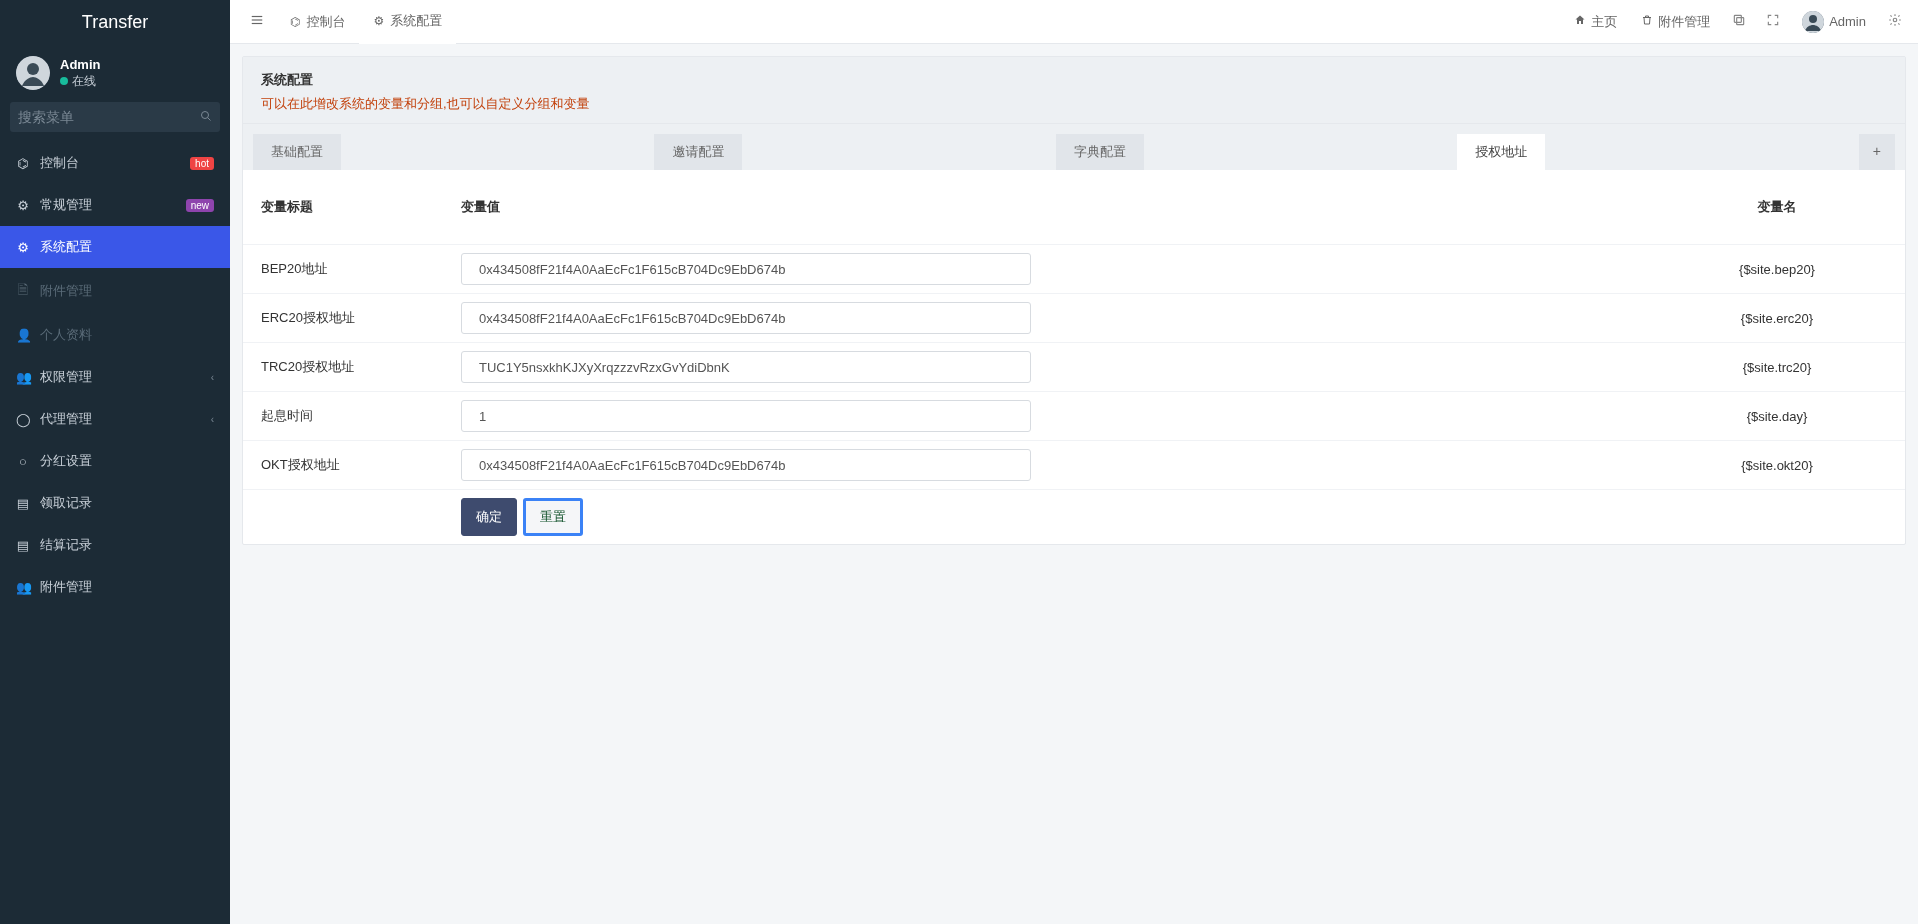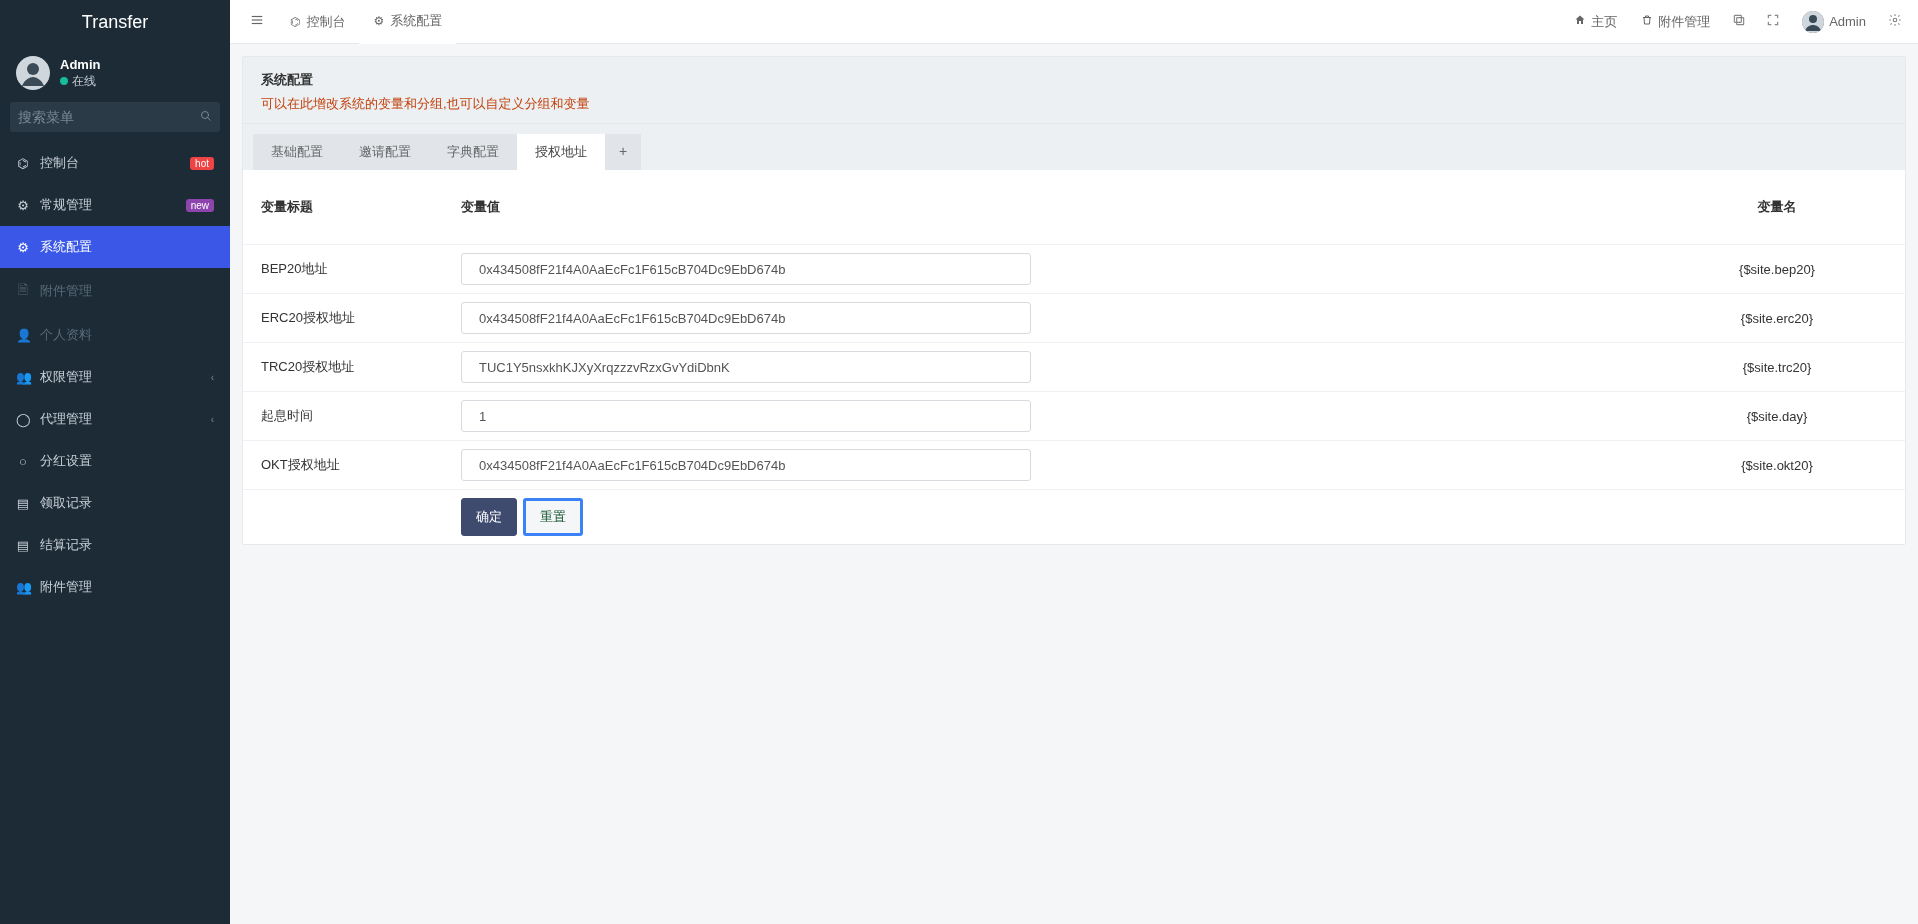--- a/index.html
+++ b/index.html
@@ -45,21 +45,21 @@
 .tb-icon { padding: 6px 8px; color: #888; cursor: pointer; }
 .tb-avatar { width: 22px; height: 22px; border-radius: 50%; background: linear-gradient(135deg,#9aa5af,#6b7a87); display:flex;align-items:center;justify-content:center;overflow:hidden; }
 .tb-avatar svg { width:22px;height:22px; }
 
 .content { padding: 12px; flex: 1; overflow: auto; }
 .panel { background: #fff; border: 1px solid #e5e8ec; border-radius: 2px; }
 .panel-header { padding: 14px 18px 10px; background: #edf0f3; border-bottom: 1px solid #e5e8ec; }
 .panel-title { font-weight: 700; font-size: 13px; color: #333; margin-bottom: 6px; }
 .panel-sub { font-size: 13px; color: #c2410c; }
 
-.config-tabs { display: flex; padding: 10px 10px 0; background:#edf0f3; border-bottom: 0; }
+.config-tabs { display: flex; padding: 10px 10px 0; background:#edf0f3; border-bottom: 0; justify-content: space-between; }
 .ctab { padding: 9px 18px; background: #e1e5ea; color: #666; cursor: pointer; font-size: 13px; }
 .ctab.active { background: #fff; color: #444; }
 .ctab.plus { padding: 9px 14px; font-size: 14px; }
 
 .form-area { padding: 0; }
 .form-row { display: flex; align-items: center; padding: 8px 18px; border-bottom: 1px solid #f0f2f5; }
 .form-row.header { font-weight: 700; color: #333; padding: 28px 18px; }
 .col-title { width: 200px; flex-shrink: 0; }
 .col-value { flex: 1; padding-right: 20px; max-width: 590px; }
 .col-spacer { flex: 1; }

